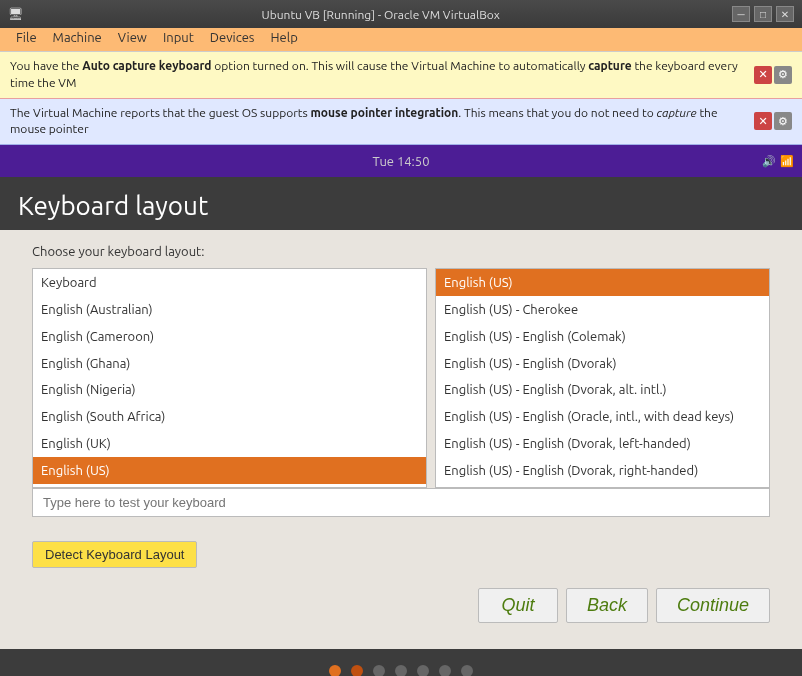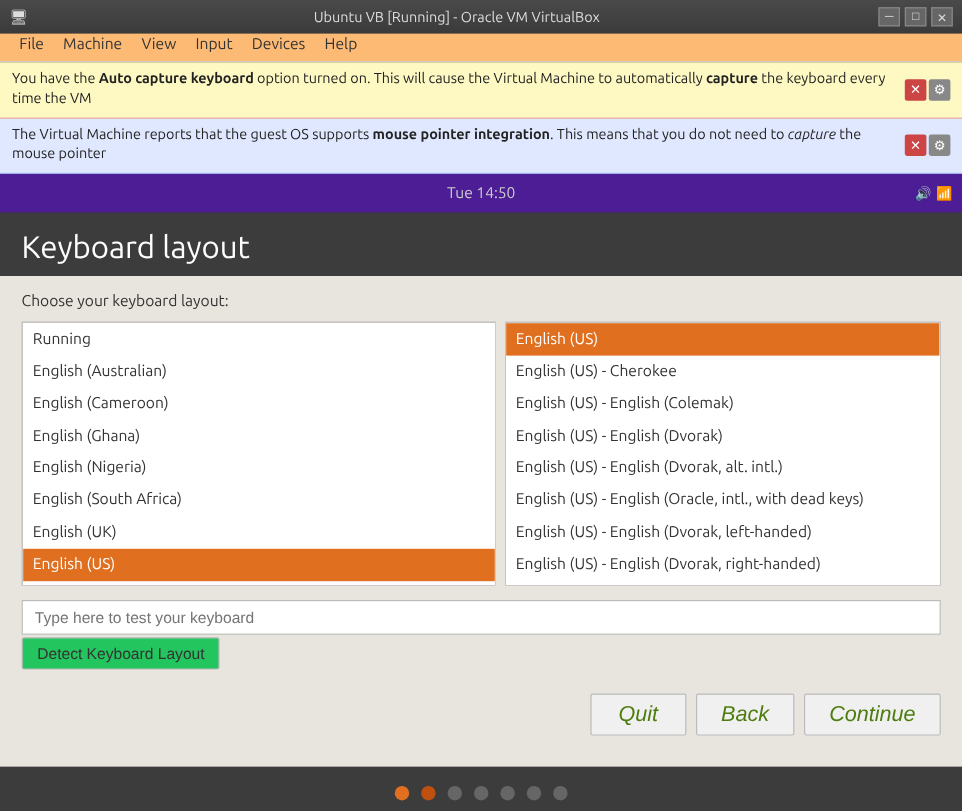--- a/index.html
+++ b/index.html
@@ -84,21 +84,21 @@
     
     .kb-page {
       background: #3c3c3c;
       color: white;
       padding: 14px 18px 10px;
     }
     .kb-page-title { font-size: 26px; font-weight: 400; color: white; }
 
     .kb-body {
       background: #e8e4de;
-      padding: 14px 18px 18px;
+      padding: 14px 32px 18px;
     }
     .kb-instruction { font-size: 13px; color: #333; margin-bottom: 10px; }
 
     .kb-lists {
       display: flex;
       gap: 8px;
       height: 220px;
     }
     .kb-list-left {
       width: 395px;
@@ -124,33 +124,33 @@
       background: #e07020;
       color: white;
     }
     .kb-list-item.selected-right {
       background: #e07020;
       color: white;
     }
 
     .kb-test-input {
       width: 100%;
-      margin-top: 12px;
+      margin-top: 0;
       padding: 6px 10px;
       border: 1px solid #bbb;
       background: white;
       font-size: 13px;
       color: #999;
       outline: none;
     }
 
     .detect-btn {
-      margin-top: 2px;
+      margin-top: 24px;
       padding: 5px 12px;
-      background: #22c55e;
+      background: #fde047;
       border: 1px solid #bbb;
       border-radius: 2px;
       font-size: 13px;
       cursor: pointer;
       color: #333;
     }
 
     .kb-actions {
       display: flex;
       justify-content: flex-end;
@@ -244,21 +244,21 @@
 <div class="kb-page">
   <div class="kb-page-title">Keyboard layout</div>
 </div>
 
 <div class="kb-body">
   <div class="kb-instruction">Choose your keyboard layout:</div>
 
   <div class="kb-lists">
 
     <div class="kb-list-left">
-      <div class="kb-list-item">Running</div>
+      <div class="kb-list-item">Keyboard</div>
       <div class="kb-list-item">English (Australian)</div>
       <div class="kb-list-item">English (Cameroon)</div>
       <div class="kb-list-item">English (Ghana)</div>
       <div class="kb-list-item">English (Nigeria)</div>
       <div class="kb-list-item">English (South Africa)</div>
       <div class="kb-list-item">English (UK)</div>
       <div class="kb-list-item selected">English (US)</div>
       <div class="kb-list-item">Esperanto</div>
     </div>
 

